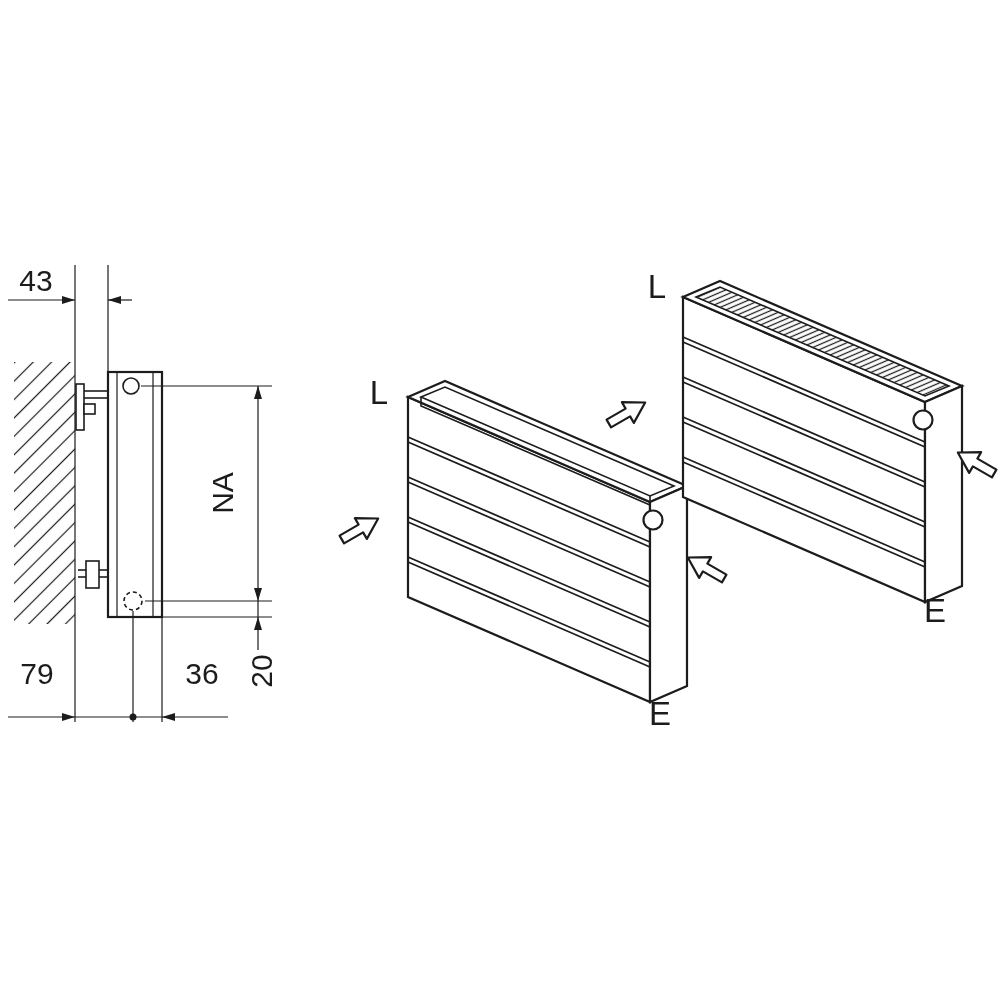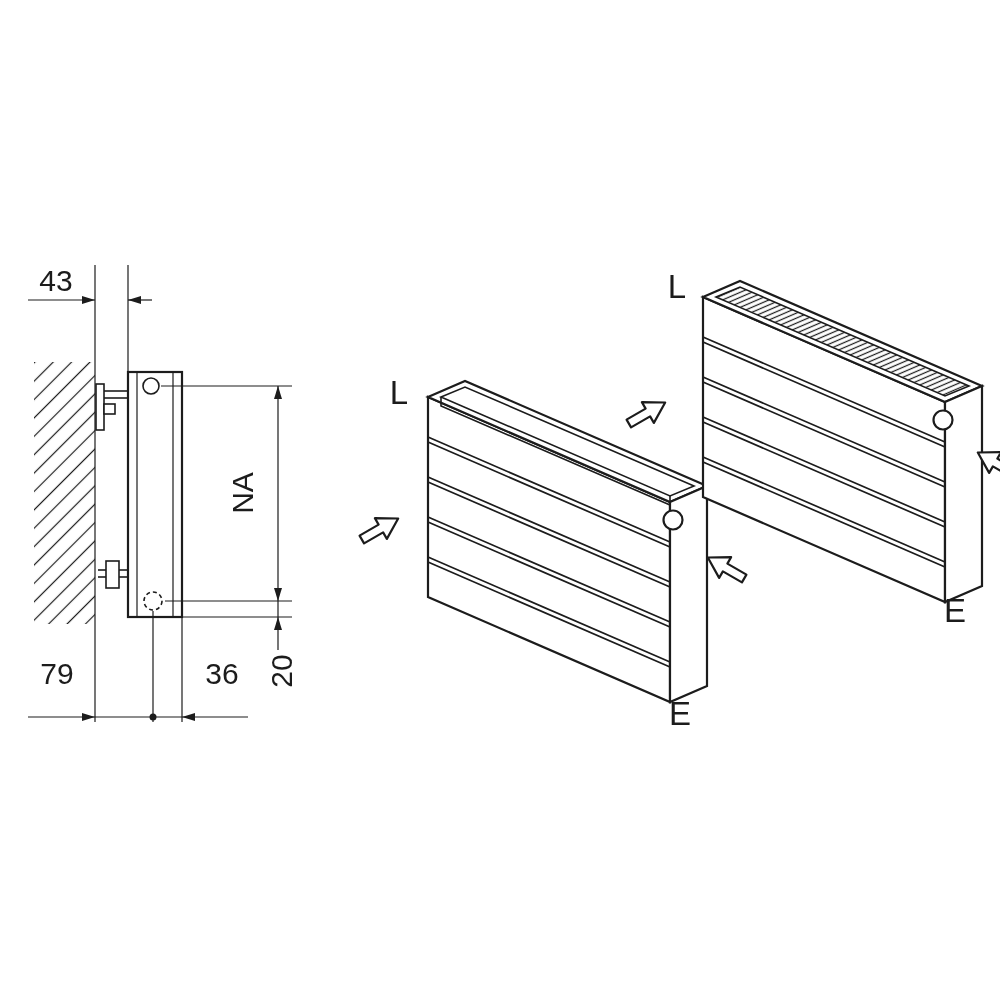--- a/index.html
+++ b/index.html
@@ -1,17 +1,17 @@
 <!DOCTYPE html>
 <html><head>
 <meta charset="utf-8">
 <style>
   html,body{margin:0;padding:0;background:#ffffff;}
   .canvas{width:851px;height:1000px;position:relative;background:#ffffff;
-          font-family:"Liberation Sans","DejaVu Sans",sans-serif;padding-left:20px;}
+          font-family:"Liberation Sans","DejaVu Sans",sans-serif;}
   svg{display:block;}
   svg text{font-family:"Liberation Sans","DejaVu Sans",sans-serif;fill:#1c1c1c;}
   .t30{font-size:30px;}
   .t33{font-size:33px;}
   .s1{stroke:#1c1c1c;stroke-width:1.2;fill:none;}
   .s15{stroke:#1c1c1c;stroke-width:1.6;fill:none;}
   .s17{stroke:#1c1c1c;stroke-width:1.7;fill:none;}
   .s2{stroke:#1c1c1c;stroke-width:2.2;fill:none;}
   .fw{fill:#ffffff;}
   .fd{fill:#1c1c1c;stroke:none;}

